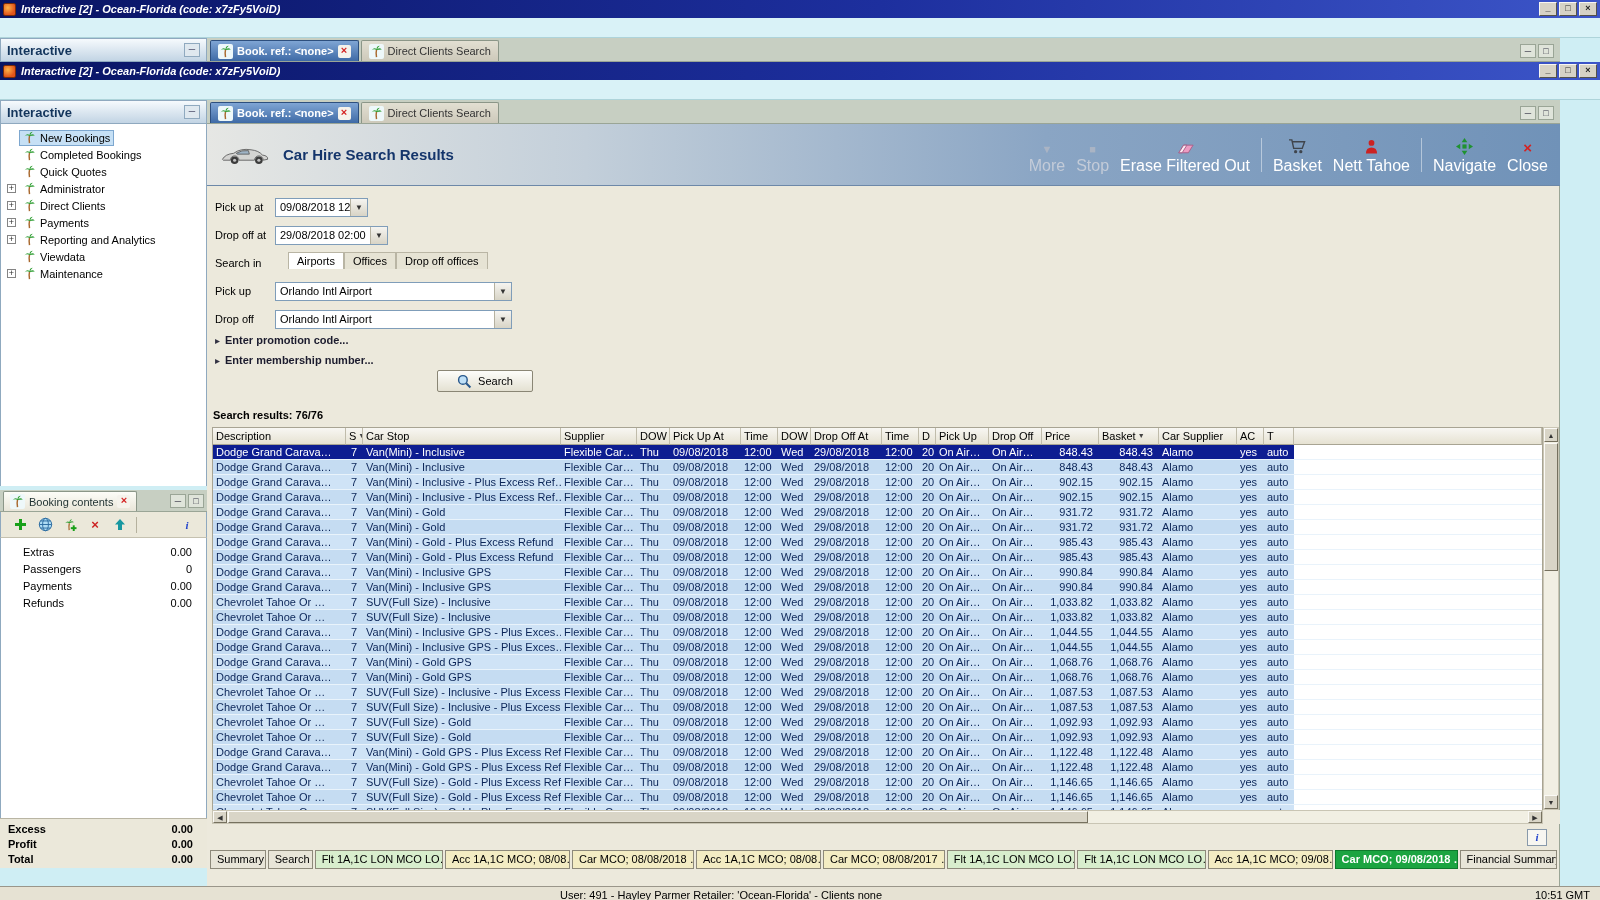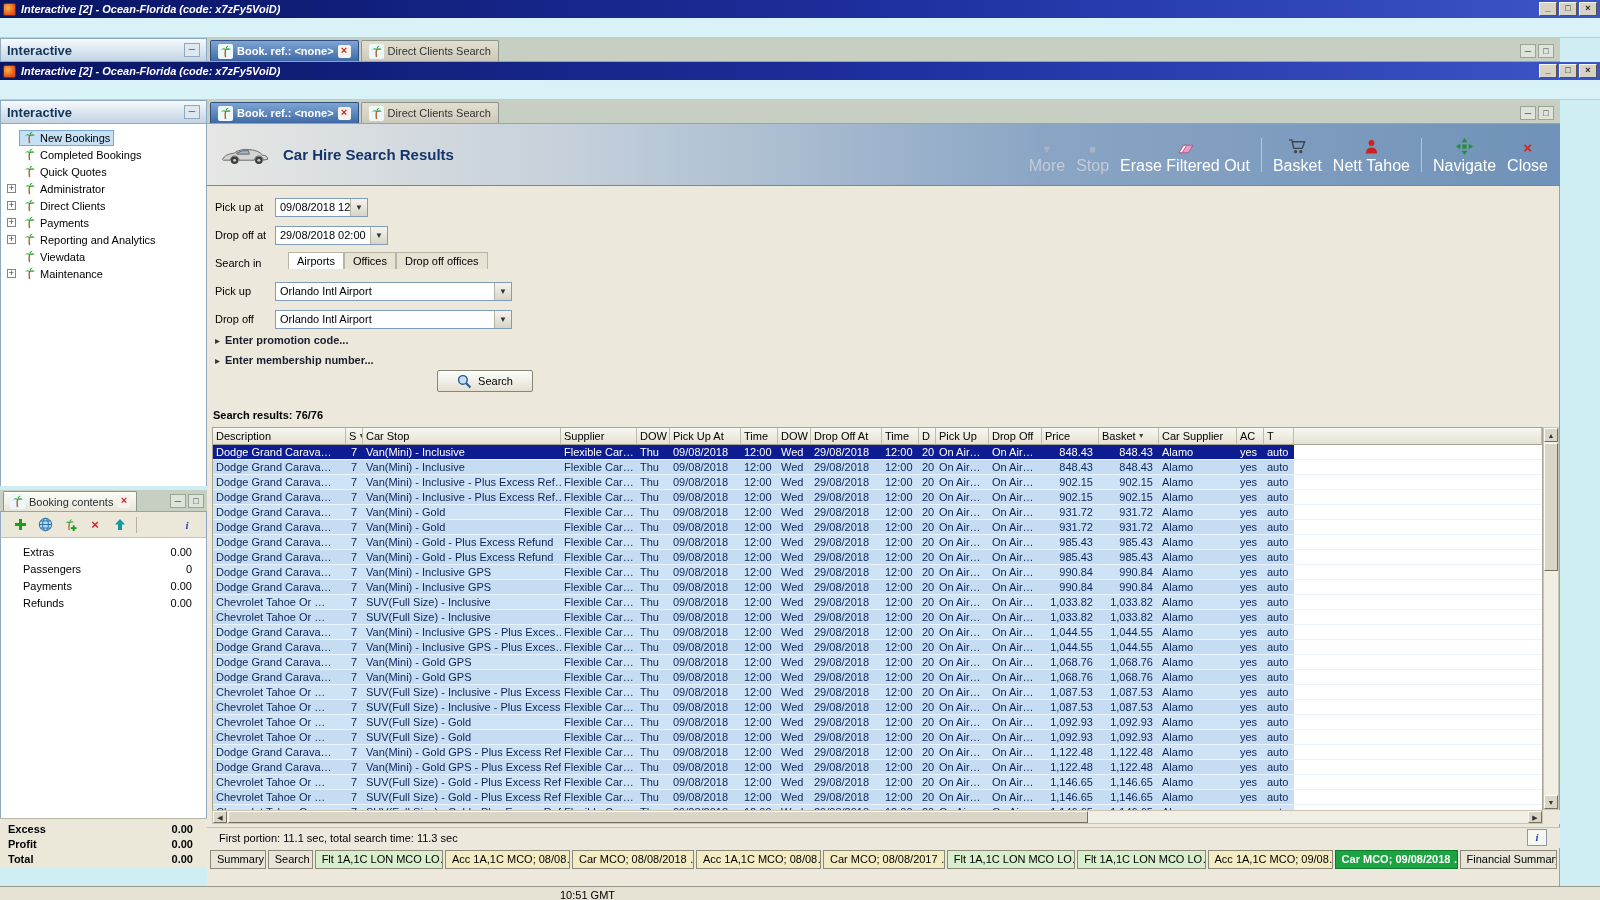--- a/index.html
+++ b/index.html
@@ -1119,36 +1119,34 @@
     <span class="sb-btn" style="left:0;bottom:0;width:14px;height:14px;line-height:13px">▼</span>
   </div>
 
   <div class="sb" style="left:5px;top:710px;width:1331px;height:14px">
     <span class="sb-btn" style="left:0;top:0;width:14px;height:12px;line-height:11px">◀</span>
     <span class="sb-thumb" style="left:15px;top:0;width:860px;height:12px"></span>
     <span class="sb-btn" style="right:0;top:0;width:14px;height:12px;line-height:11px">▶</span>
   </div>
   <div class="sb-corner" style="left:1336px;top:710px;width:17px;height:14px"></div>
 
-  <div id="status-line">
-    <span>First portion: 11.1 sec, total search time: 11.3 sec</span>
-  </div>
   <span id="info-btn">i</span>
 
   <div id="bottom-tabs">
       <span class="btab plain">Summary</span>
       <span class="btab plain">Search</span>
       <span class="btab flight">Flt 1A,1C LON MCO LO…</span>
       <span class="btab acc">Acc 1A,1C MCO; 08/08…</span>
       <span class="btab car">Car MCO; 08/08/2018 …</span>
       <span class="btab acc">Acc 1A,1C MCO; 08/08…</span>
       <span class="btab car">Car MCO; 08/08/2017 …</span>
       <span class="btab flight">Flt 1A,1C LON MCO LO…</span>
       <span class="btab flight">Flt 1A,1C LON MCO LO…</span>
       <span class="btab acc">Acc 1A,1C MCO; 09/08…</span>
       <span class="btab car active">Car MCO; 09/08/2018 …</span>
       <span class="btab plain">Financial Summary</span>
     </div>
 </div>
 
 <div id="window-statusbar">
+  <span id="status-user">User: 491 - Hayley Parmer      Retailer: 'Ocean-Florida' - Clients none</span>
   <span id="status-time">10:51 GMT</span>
 </div>
 
 </body></html>

